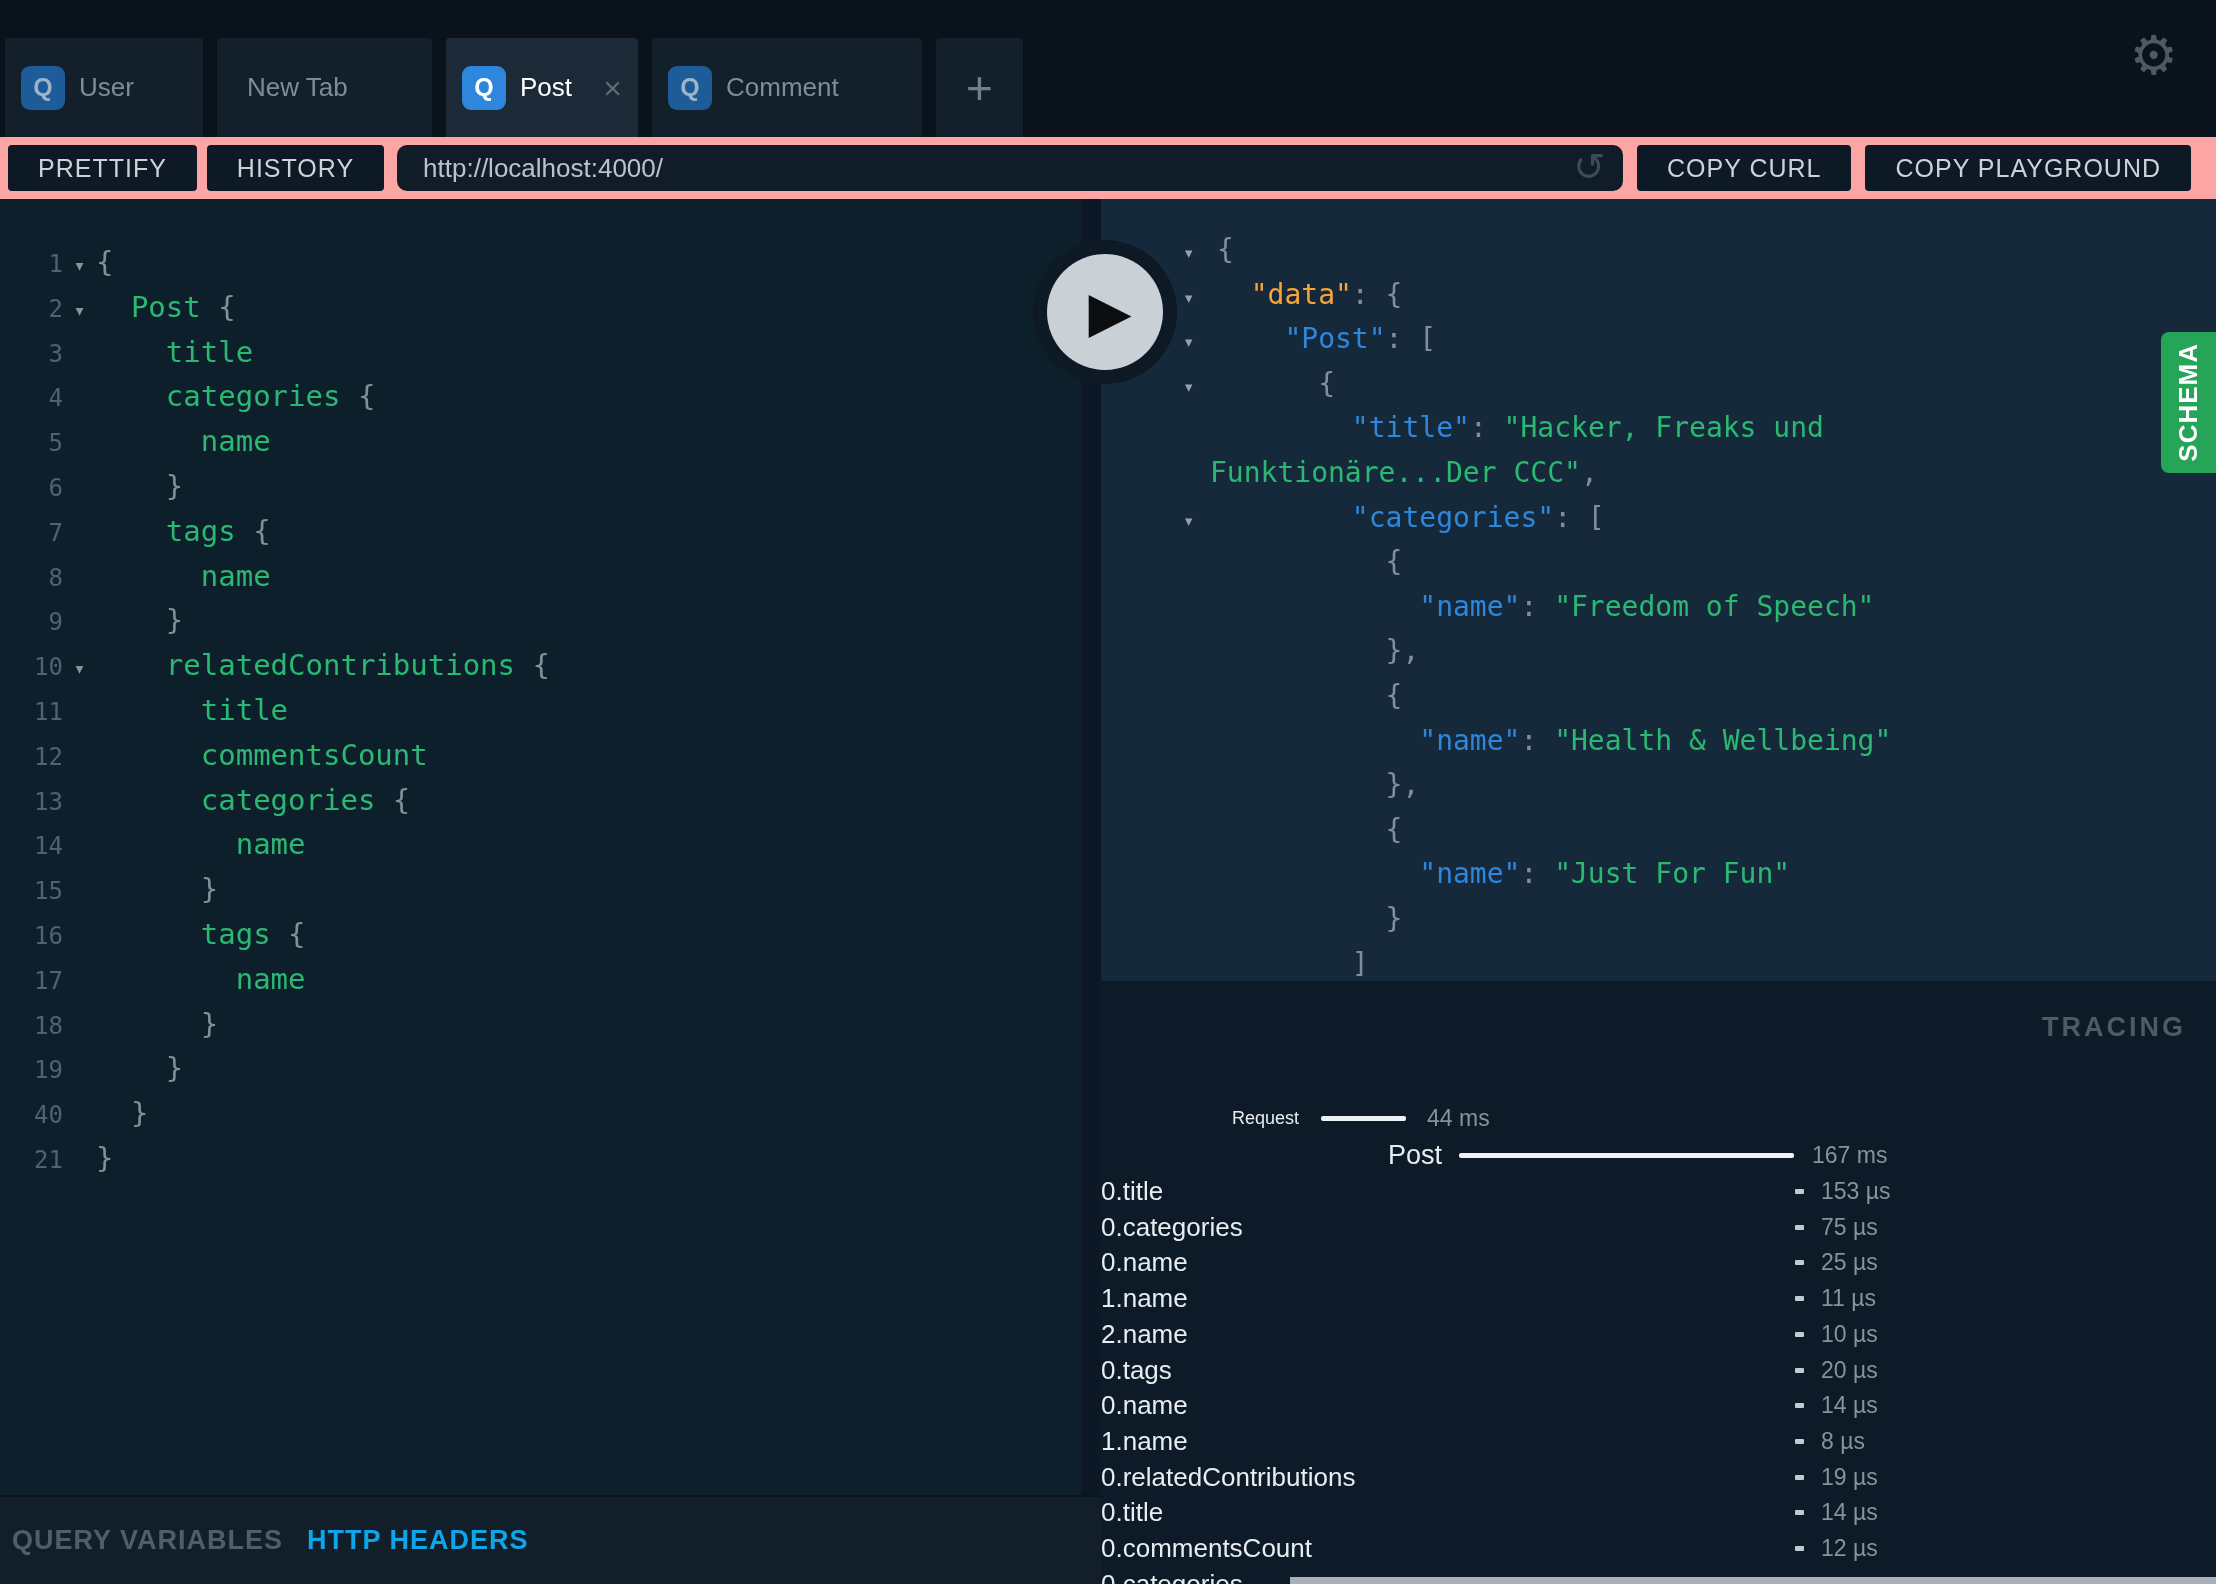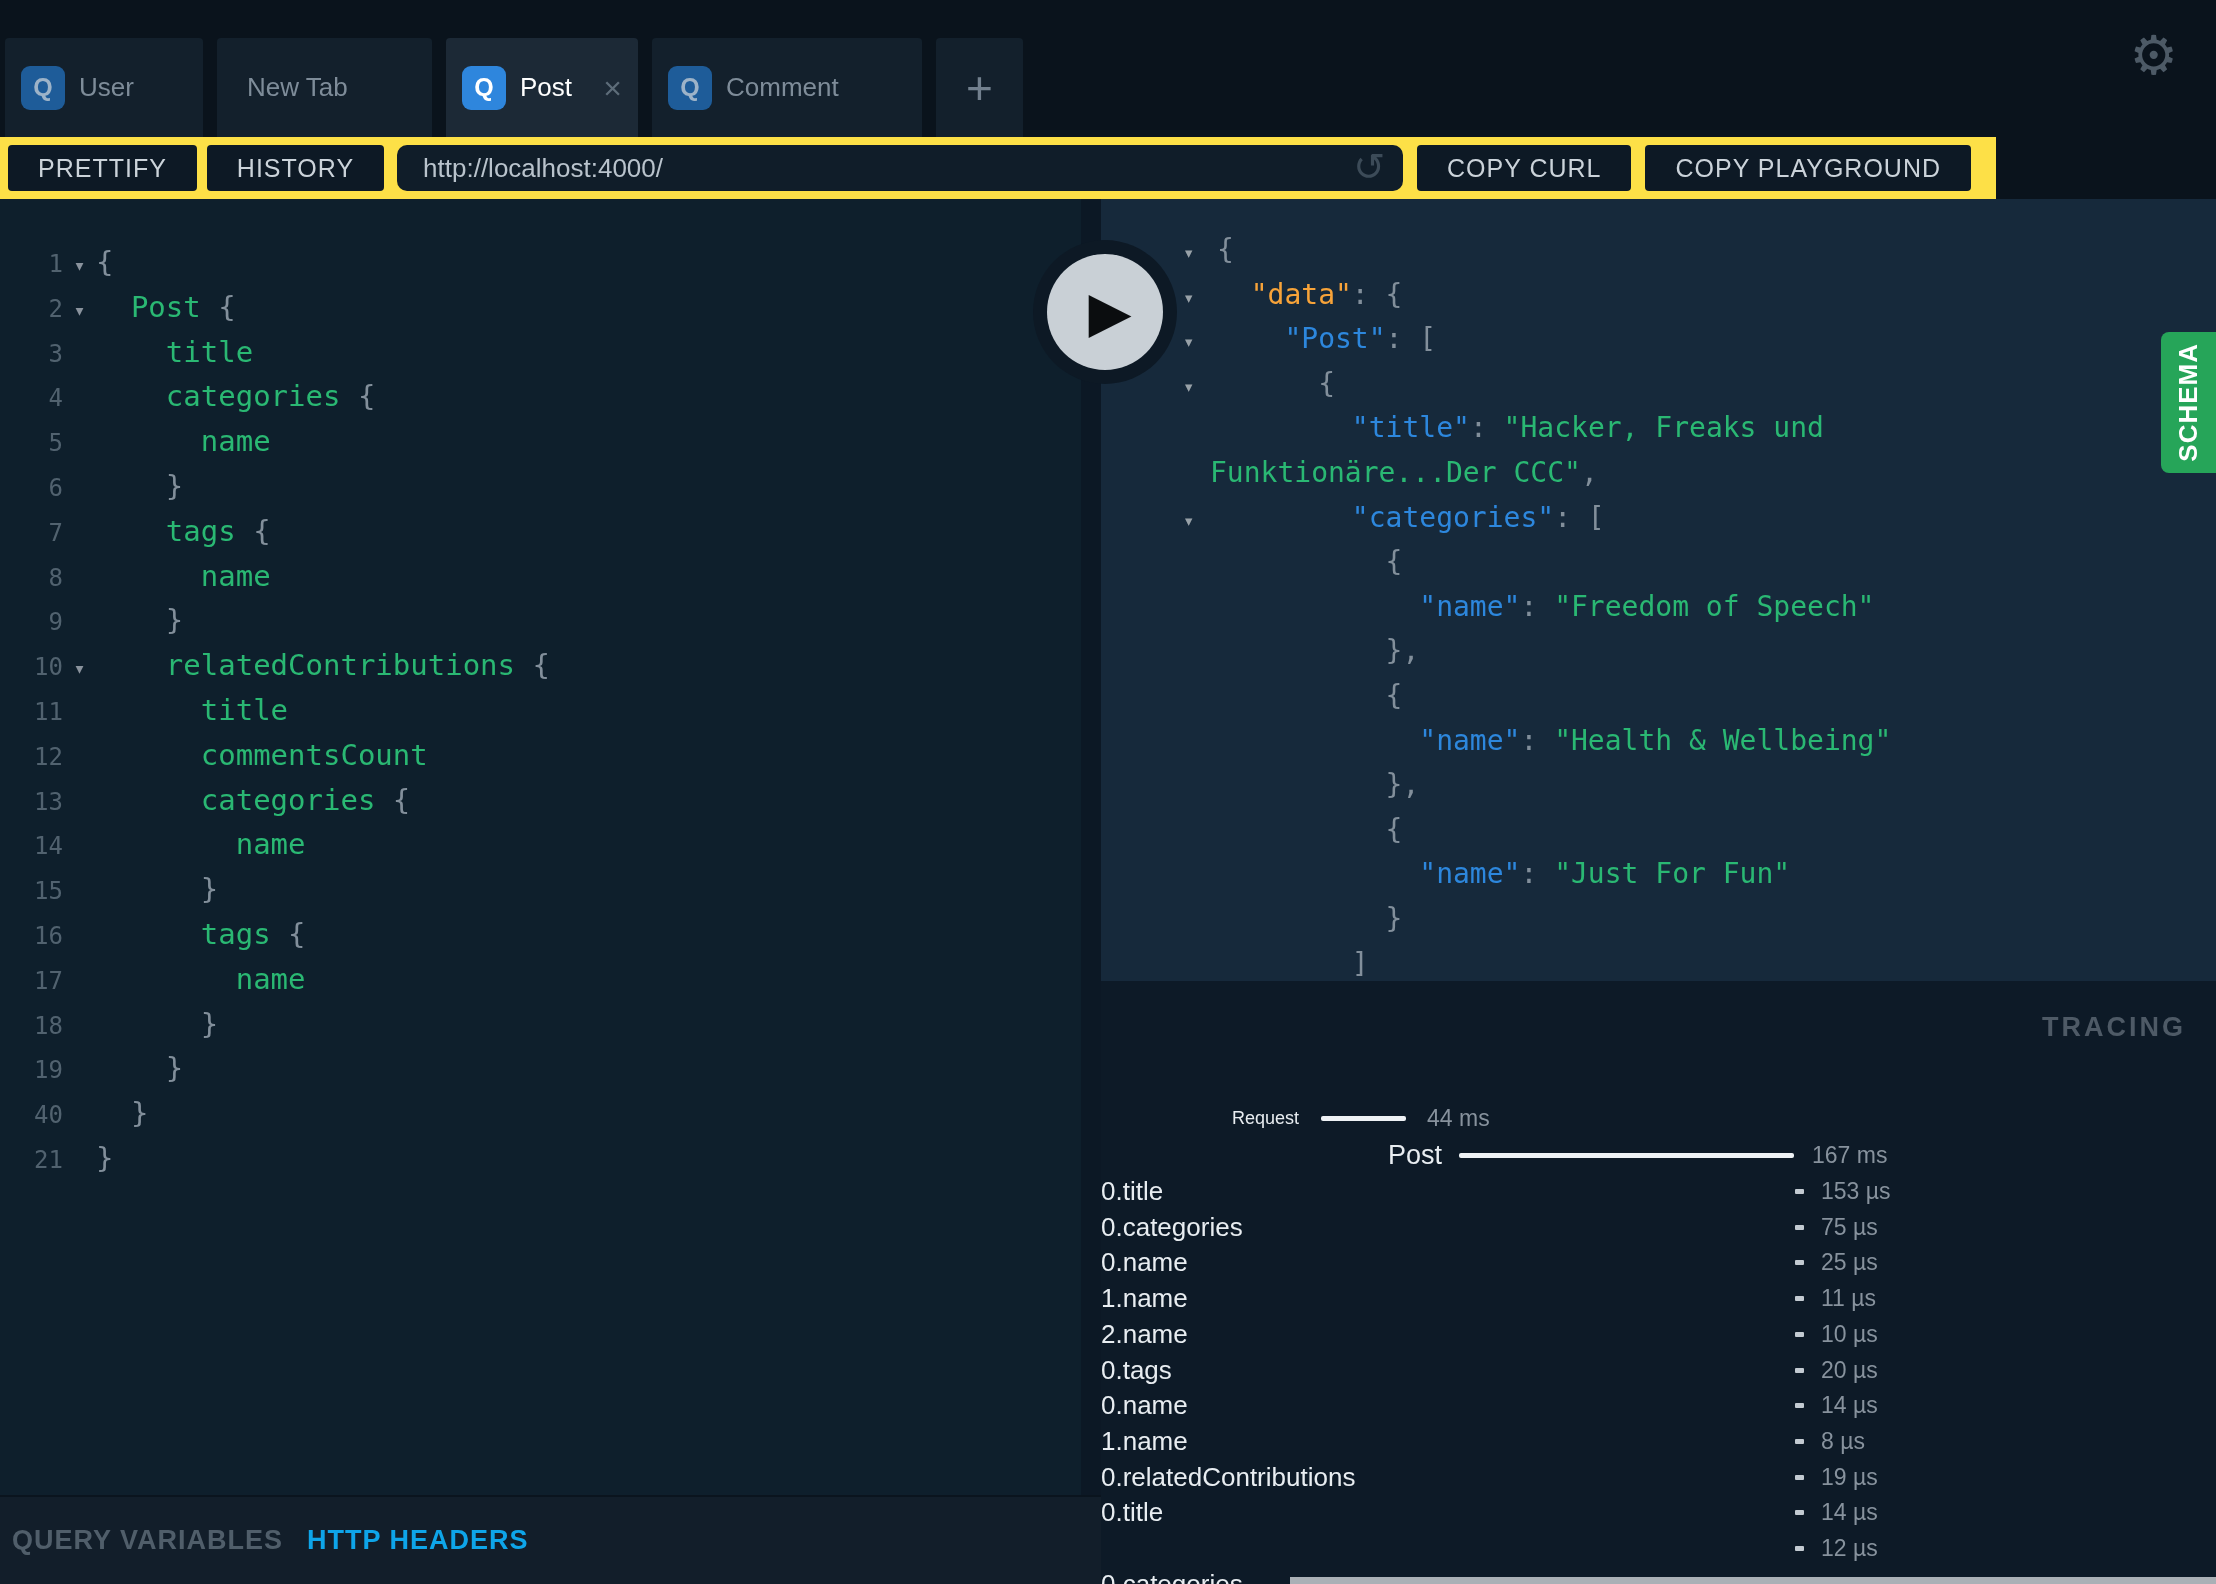--- a/index.html
+++ b/index.html
@@ -22,21 +22,21 @@
              font-weight:bold;font-size:25px;display:flex;align-items:center;justify-content:center;flex:none;}
   .tab.active .tab-badge{background:#2e86dd;color:#fff;}
   .tab-label{margin-left:14px;font-size:26px;color:#7e8c99;white-space:nowrap;}
   .tab.active .tab-label{color:#ffffff;}
   .tab-close{margin-left:auto;color:#5d6c79;font-size:32px;line-height:1;}
   .plus-tab{width:87px;height:99px;background:#13202c;border-radius:4px 4px 0 0;display:flex;
             align-items:center;justify-content:center;color:#72808e;font-size:46px;cursor:pointer;}
   .gear{position:absolute;top:28px;right:38px;font-size:54px;color:#4d5a66;cursor:pointer;line-height:1;}
 
   
-  .toolbar{position:absolute;top:137px;left:0;width:1996px;height:62px;background:#fde047;
+  .toolbar{position:absolute;top:137px;left:0;width:2216px;height:62px;background:#fca5a5;
            display:flex;align-items:center;padding:0 25px 0 8px;}
   .tb-btn{height:46px;background:#0d1925;border-radius:4px;color:#cbd3da;font-size:25px;
           letter-spacing:1px;display:flex;align-items:center;justify-content:center;
           padding:0 30px;flex:none;cursor:pointer;white-space:nowrap;}
   .tb-btn + .tb-btn{margin-left:10px;}
   .url-wrap{flex:1;height:46px;margin-left:13px;margin-right:14px;background:#101d29;
             border-radius:10px;position:relative;display:flex;align-items:center;}
   .url-input{background:transparent;border:none;outline:none;color:#b9c3cc;font-size:26px;
              padding:0 70px 0 26px;width:100%;font-family:"Liberation Sans","DejaVu Sans",sans-serif;}
   .reload{position:absolute;right:18px;top:50%;transform:translateY(-52%);color:#3c4b58;
@@ -260,20 +260,21 @@
         <span class="t-label">0.relatedContributions</span>
         <span class="t-dash"></span>
         <span class="t-value">19 µs</span>
       </div>
       <div class="t-row field" style="top: 514.3px;">
         <span class="t-label">0.title</span>
         <span class="t-dash"></span>
         <span class="t-value">14 µs</span>
       </div>
       <div class="t-row field" style="top: 550px;">
+        <span class="t-label">0.commentsCount</span>
         <span class="t-dash"></span>
         <span class="t-value">12 µs</span>
       </div>
       <div class="t-row field" style="top: 585.7px;">
         <span class="t-label">0.categories</span>
       </div>
     </div>
 
   <div class="bottombar">
     <span class="qv">QUERY VARIABLES</span>

